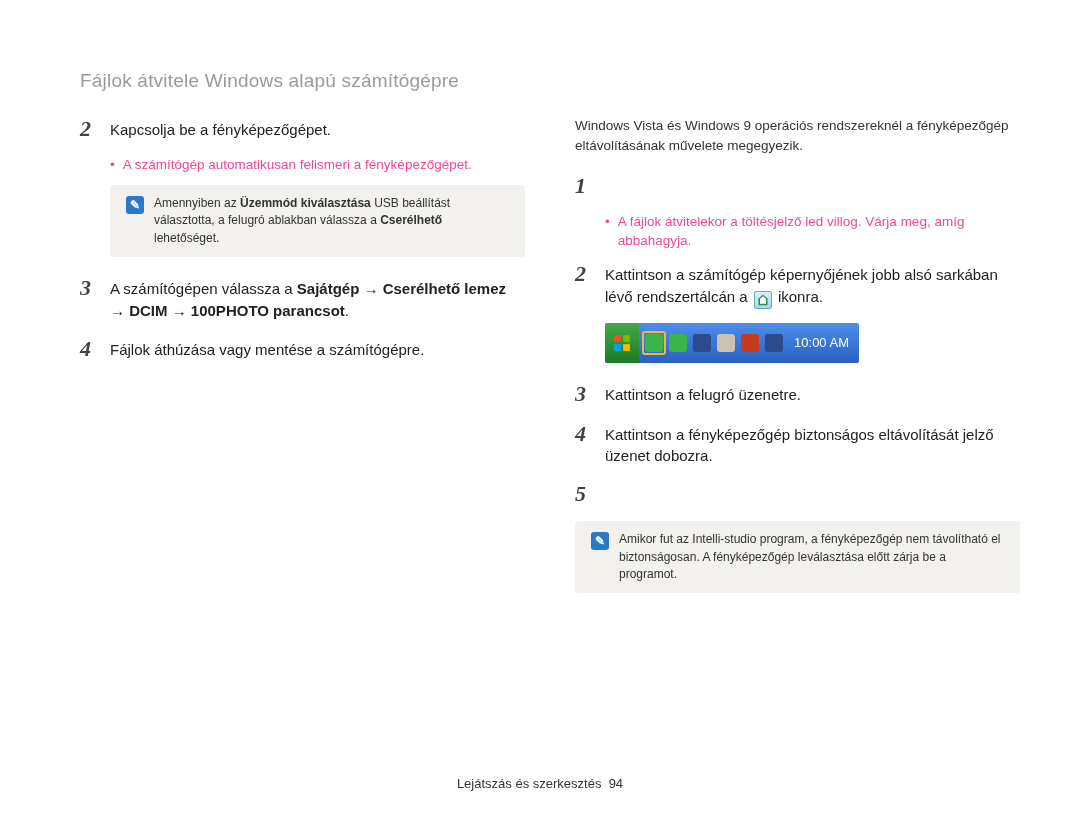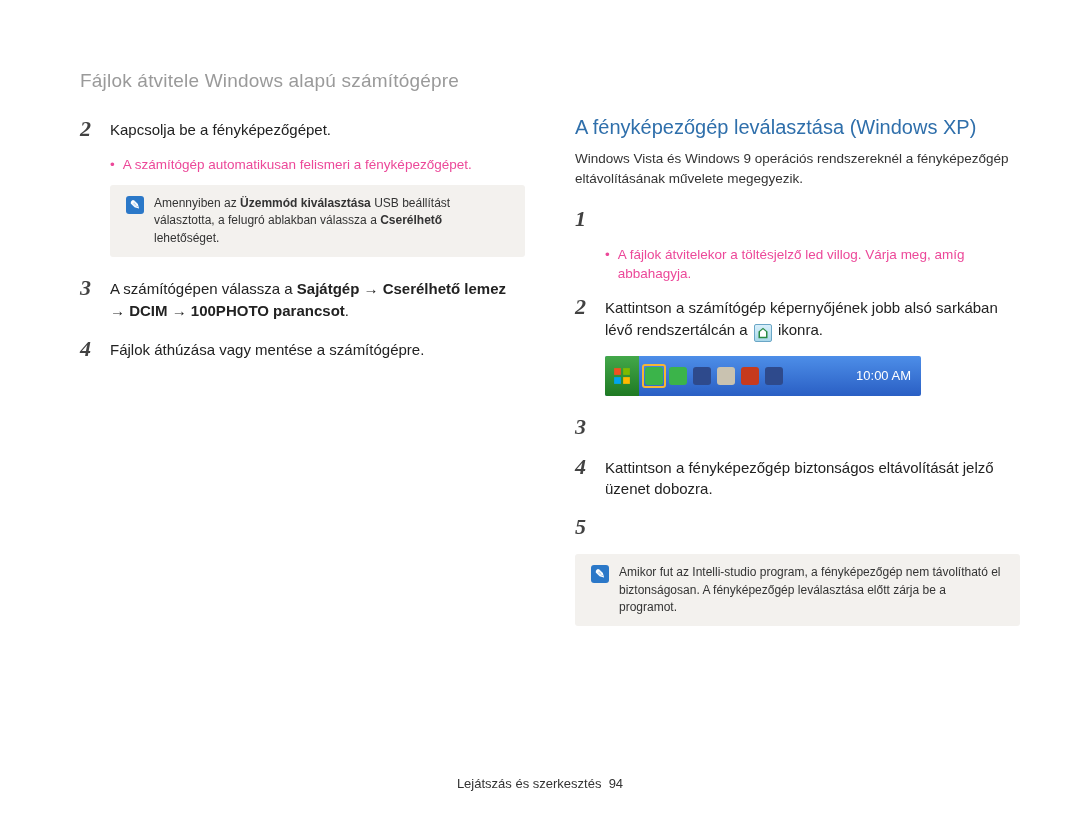--- a/index.html
+++ b/index.html
@@ -13,21 +13,21 @@
   .body { font-size: 15px; line-height: 1.45; color: #222; padding-top: 3px; }
   .bullet { display: flex; font-size: 13.5px; color: #ec4899; margin: 6px 0 10px 30px; line-height: 1.4; }
   .bullet::before { content: "•"; margin-right: 8px; }
   .note { background: #f3f1ee; border-radius: 3px; padding: 10px 16px; margin: 8px 0 18px 30px; display: flex; align-items: flex-start; gap: 10px; }
   .note .badge { width: 18px; height: 18px; border-radius: 3px; background: #2b78c8; color: #fff; font-size: 12px; font-weight: bold; display: flex; align-items: center; justify-content: center; flex-shrink: 0; margin-top: 1px; }
   .note .txt { font-size: 12px; line-height: 1.45; color: #333; }
   .h2 { color: #2f6fab; font-size: 20px; font-weight: 400; margin-bottom: 10px; }
   .sub { font-size: 13.5px; color: #333; line-height: 1.45; margin-bottom: 18px; }
   .inline-icon { display: inline-flex; width: 18px; height: 18px; background: linear-gradient(#d8effb,#a9d8ea); border: 1px solid #6aa6c6; border-radius: 2px; vertical-align: -4px; margin: 0 2px; align-items: center; justify-content: center; }
   .inline-icon svg { width: 12px; height: 12px; }
-  .taskbar { margin: 8px 0 18px 30px; width: 316px; height: 40px; display: flex; align-items: stretch; background: linear-gradient(#4d8ee8,#2a5fc4); border-radius: 2px; overflow: hidden; position: relative; }
+  .taskbar { margin: 8px 0 18px 30px; width: 254px; height: 40px; display: flex; align-items: stretch; background: linear-gradient(#4d8ee8,#2a5fc4); border-radius: 2px; overflow: hidden; position: relative; }
   .start { width: 34px; background: linear-gradient(#43a84a,#1f7a23); display: flex; align-items: center; justify-content: center; }
   .start svg { width: 18px; height: 18px; }
   .tray { display: flex; align-items: center; gap: 6px; padding: 0 6px; }
   .tray .ico { width: 18px; height: 18px; border-radius: 3px; display: flex; align-items: center; justify-content: center; }
   .ico-g { background: #3bb44a; }
   .ico-d { background: #2e4a8c; }
   .ico-n { background: #c9c2b0; }
   .ico-r { background: #c63a1d; }
   .hl { position: relative; }
   .hl::after { content: ""; position: absolute; inset: -3px; border: 2px solid #f5b634; border-radius: 3px; }
@@ -65,21 +65,20 @@
       </div>
     </div>
 
     <div class="step">
       <div class="num">4</div>
       <div class="body">Fájlok áthúzása vagy mentése a számítógépre.</div>
     </div>
   </div>
 
   <div class="col">
-    <div class="h2">A fényképezőgép leválasztása (Windows XP)</div>
     <div class="sub">Windows Vista és Windows 9 operációs rendszereknél a fényképezőgép eltávolításának művelete megegyezik.</div>
 
     <div class="step">
       <div class="num">1</div>
     </div>
     <div class="bullet">
         <span>A fájlok átvitelekor a töltésjelző led villog. Várja meg, amíg abbahagyja.</span>
       </div>
 
     <div class="step">
@@ -111,20 +110,21 @@
         <div class="ico ico-d"></div>
         <div class="ico ico-n"></div>
         <div class="ico ico-r"></div>
         <div class="ico ico-d"></div>
       </div>
       <div class="clock">10:00 AM</div>
     </div>
 
     <div class="step">
       <div class="num">3</div>
+      <div class="body">Kattintson a felugró üzenetre.</div>
     </div>
     <div class="step">
       <div class="num">4</div>
       <div class="body">Kattintson a fényképezőgép biztonságos eltávolítását jelző üzenet dobozra.</div>
     </div>
     <div class="step">
       <div class="num">5</div>
     </div>
 
     <div class="note" style="margin-left:0">

